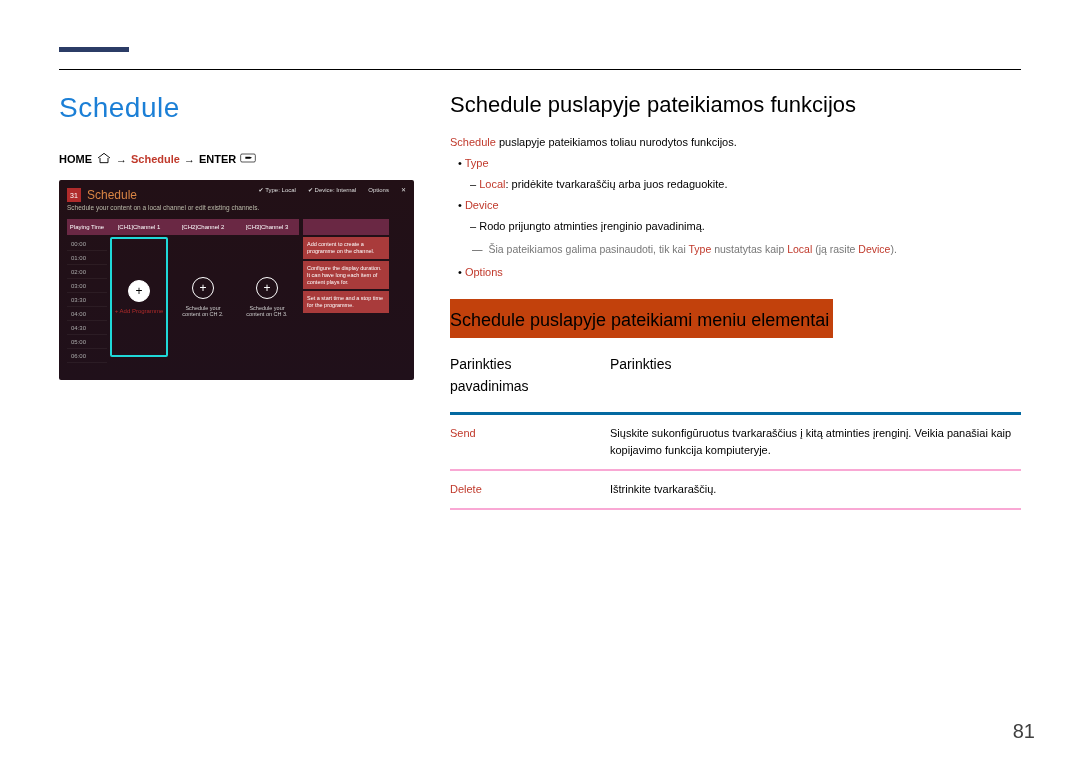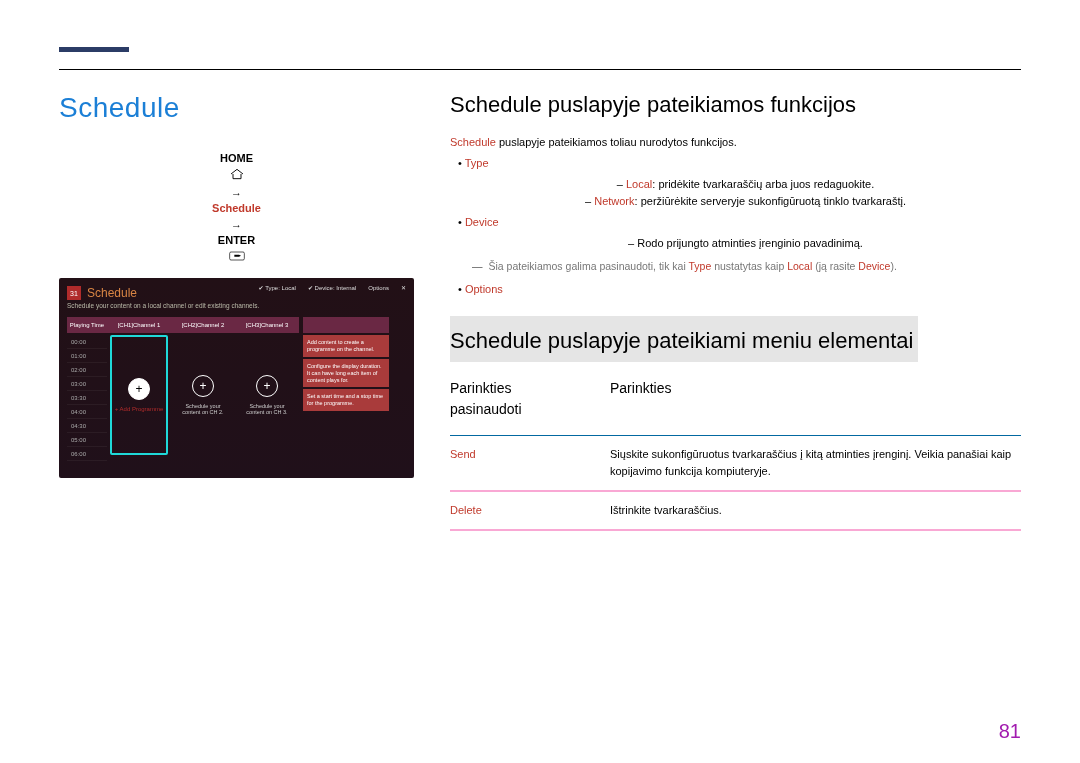--- a/index.html
+++ b/index.html
@@ -36,21 +36,20 @@
     margin-bottom: 28px;
     letter-spacing: .5px;
   }
   .breadcrumb {
     font-size: 11px;
     font-weight: 700;
     display: flex;
     align-items: center;
     gap: 4px;
     margin-bottom: 14px;
-    flex-direction: column;
   }
   .breadcrumb .red { color: #c0392b; font-weight: 700; }
   .breadcrumb svg { width: 16px; height: 12px; }
   .tvshot {
     width: 355px; height: 200px;
     background: linear-gradient(180deg,#221016 0%, #20101a 100%);
     border-radius: 2px;
     color: #fff;
     font-size: 7px;
     padding: 8px;
@@ -98,59 +97,59 @@
   .col-info .blk { background:#a93b3b; font-size:5.5px; padding:4px; line-height:1.25;}
   h2.rh {
     font-size: 22px;
     font-weight: 400;
     margin-bottom: 16px;
   }
   .body { font-size: 11px; line-height:1.55; }
   .body .red { color:#c0392b; }
   .body ul { list-style:none; margin:4px 0 4px 8px; }
   .body ul>li::before { content:"• "; }
-  .body ul ul { margin-left: 12px; text-align: center; }
+  .body ul ul { margin-left: 12px; }
   .body ul ul>li::before { content:"– "; }
   .note { display:flex; gap:6px; margin:6px 0 6px 22px; color:#777; font-size:10.5px;}
   .note::before { content:"―"; color:#555; }
   .note .red { color:#c0392b; }
   .hl {
     display:inline-block;
-    background:#e5e5e5;
+    background:#c2410c;
     padding:8px 4px 4px 0;
-    font-size:22px;
+    font-size:18px;
     font-weight:400;
     margin:14px 0 14px 0;
   }
   table.opts {
     width:100%;
     border-collapse: collapse;
     font-size:11px;
   }
   table.opts th {
     text-align:left;
     font-size:14px;
     font-weight:400;
     padding:2px 6px 14px 0;
     vertical-align:top;
-    border-bottom:1px solid #0369a1;
+    border-bottom:3px solid #0369a1;
     margin-top:16px;
   }
   table.opts th.c1 { width:160px;}
   table.opts td {
     padding:10px 6px 10px 0;
     vertical-align:top;
     border-bottom:2px solid #f9a8d4;
     margin-top:41px;
   }
   table.opts td.name { color:#c0392b; }
   .pagenum {
     position:absolute;
-    right:59px; bottom:20px;
-    font-size:20px; color:#a21caf;
+    right:45px; bottom:20px;
+    font-size:20px; color:#404040;
   }
 </style>
 </head>
 <body>
 
 <div class="topbar"></div>
 <div class="topline"></div>
 
 <div class="page">
   <div class="col-left">
@@ -234,21 +233,20 @@
   </div>
 
   <div class="col-right">
     <h2 class="rh">Schedule puslapyje pateikiamos funkcijos</h2>
     <div class="body">
       <p><span class="red">Schedule</span><span> puslapyje pateikiamos toliau nurodytos funkcijos.</span></p>
       <ul>
         <li><span class="red">Type</span>
           <ul>
             <li><span class="red">Local</span><span>: pridėkite tvarkaraščių arba juos redaguokite.</span></li>
-            <li><span class="red">Network</span><span>: peržiūrėkite serveryje sukonfigūruotą tinklo tvarkaraštį.</span></li>
           </ul>
         </li>
         <li><span class="red">Device</span>
           <ul>
             <li><span>Rodo prijungto atminties įrenginio pavadinimą.</span></li>
           </ul>
         </li>
       </ul>
       <div class="note">
         <span>
@@ -258,33 +256,33 @@
       <ul>
         <li><span class="red">Options</span></li>
       </ul>
 
       <div class="hl">Schedule puslapyje pateikiami meniu elementai</div>
 
       <table class="opts">
         <thead>
           <tr>
             <th class="c1">
-              <span>Parinkties</span><br><span>pasinaudoti</span>
+              <span>Parinkties</span><br><span>pavadinimas</span>
             </th>
             <th>Parinkties</th>
           </tr>
         </thead>
         <tbody>
           <tr>
             <td class="name">Send</td>
             <td>Siųskite sukonfigūruotus tvarkaraščius į kitą atminties įrenginį. Veikia panašiai kaip kopijavimo funkcija kompiuteryje.</td>
           </tr>
           <tr>
             <td class="name">Delete</td>
-            <td>Ištrinkite tvarkaraščius.</td>
+            <td>Ištrinkite tvarkaraščių.</td>
           </tr>
         </tbody>
       </table>
     </div>
   </div>
 </div>
 
 <div class="pagenum">81</div>
 
 </body></html>

